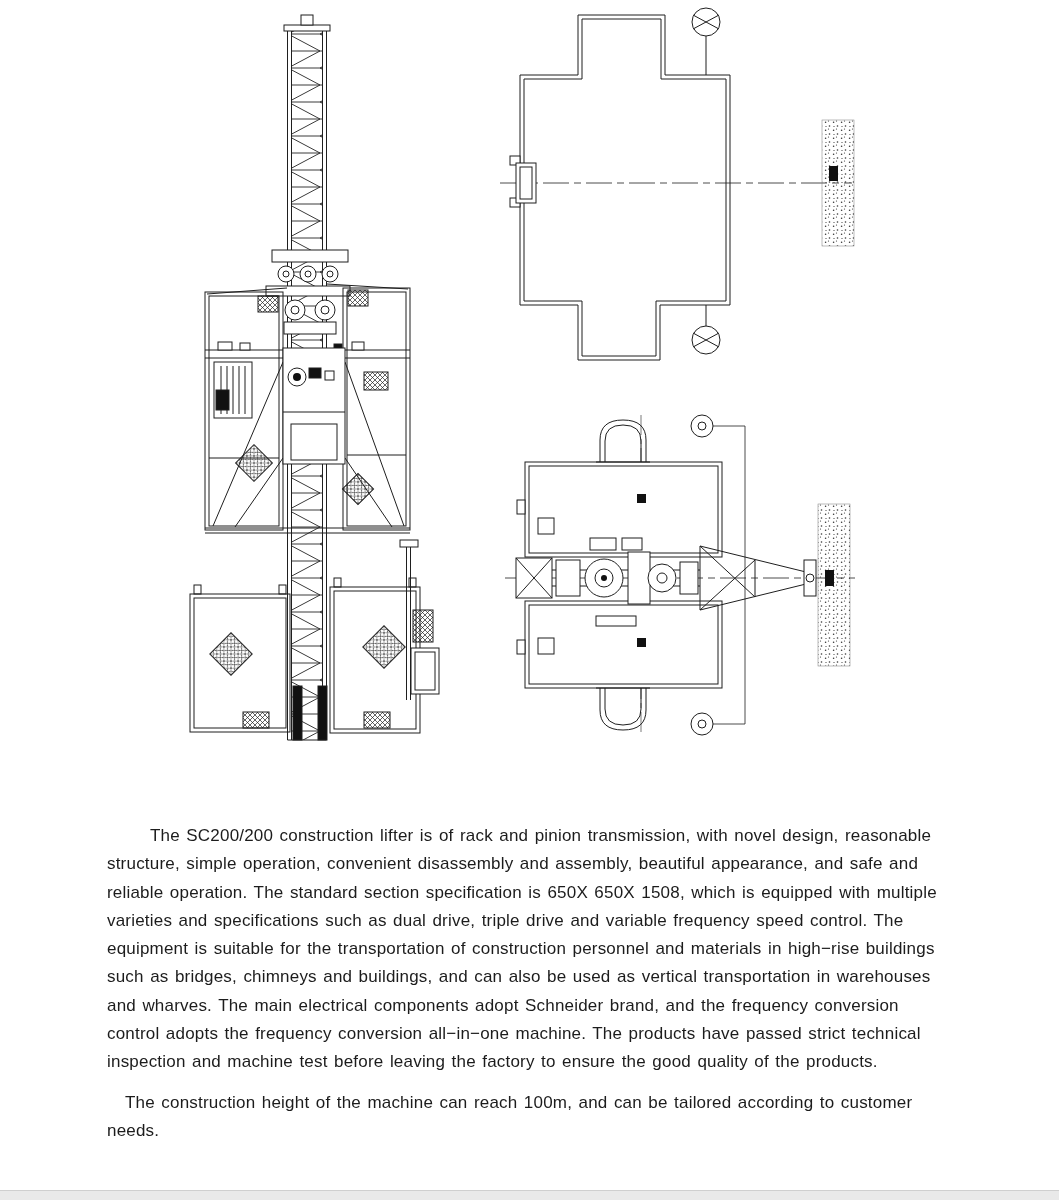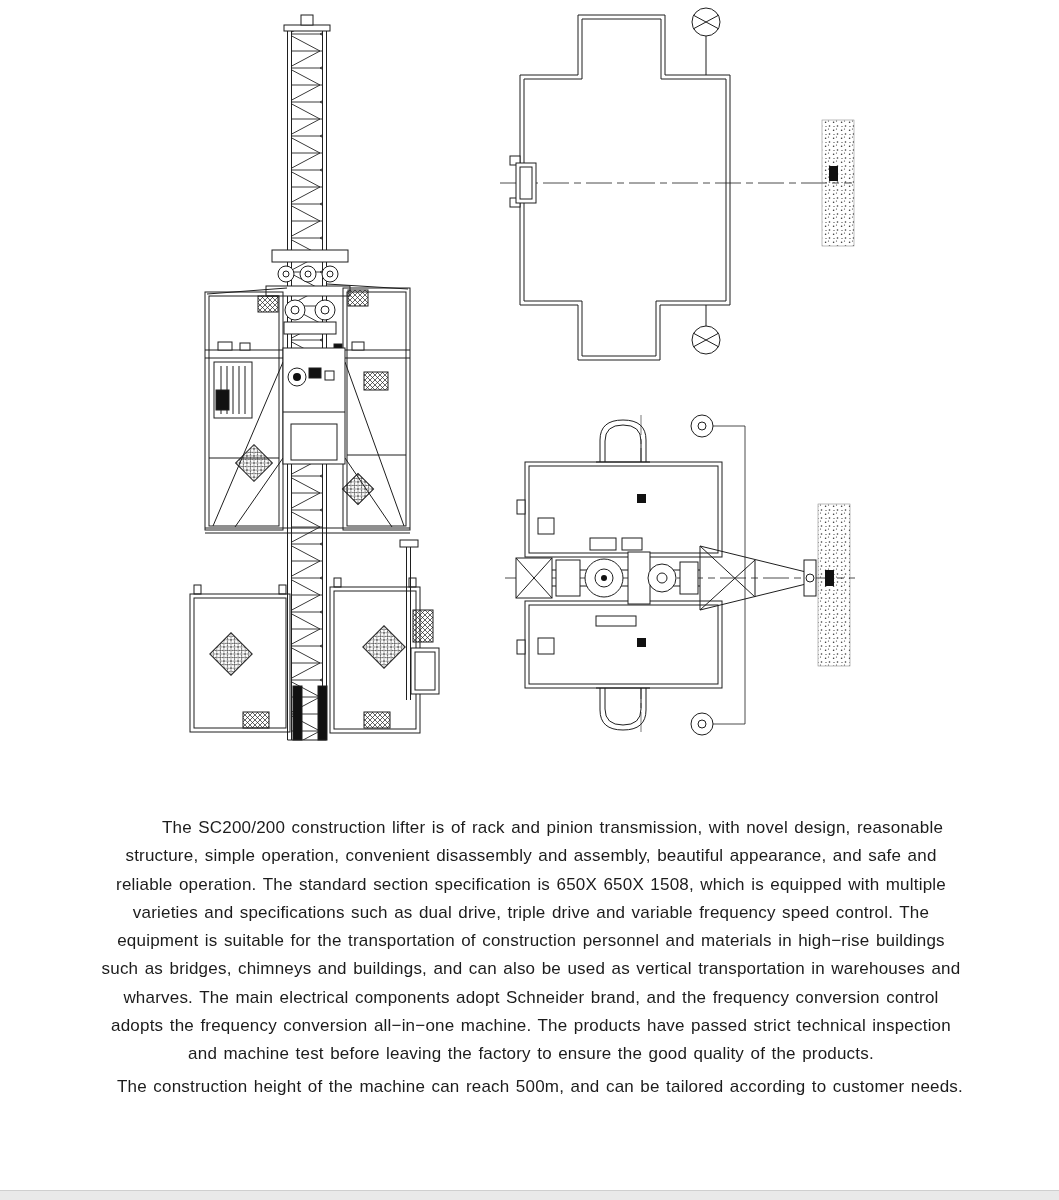--- a/index.html
+++ b/index.html
@@ -17,21 +17,21 @@
     position:absolute;
     left:95px;
     top:810px;
     width:872px;
     font-size:17px;
     line-height:28.3px;
     letter-spacing:.2px;
     word-spacing:1.5px;
     color:#1c1c1c;
   }
-  .description p{margin:4px;text-align:center;}
+  .description p{margin:12px;}
   .para1{text-indent:43px;}
   .para2{text-indent:18px;}
   .page-bottom-edge{
     position:absolute;left:0;bottom:0;width:100%;height:9px;
     background:#e9e9e9;border-top:1px solid #cfcfcf;
   }
 </style>
 </head>
 <body>
 
@@ -284,17 +284,17 @@
             <rect x="818" y="504" width="32" height="162" fill="url(#stip)" stroke="#777" stroke-width="0.5"></rect>
             <rect x="825" y="570" width="9" height="16" fill="#111" stroke="none"></rect>
           </g>
         </g>
       </g>
     </svg>
   </div>
 
   <div class="description">
     <p class="para1">The SC200/200 construction lifter is of rack and pinion transmission, with novel design, reasonable structure, simple operation, convenient disassembly and assembly, beautiful appearance, and safe and reliable operation. The standard section specification is 650X 650X 1508, which is equipped with multiple varieties and specifications such as dual drive, triple drive and variable frequency speed control. The equipment is suitable for the transportation of construction personnel and materials in high−rise buildings such as bridges, chimneys and buildings, and can also be used as vertical transportation in warehouses and wharves. The main electrical components adopt Schneider brand, and the frequency conversion control adopts the frequency conversion all−in−one machine. The products have passed strict technical inspection and machine test before leaving the factory to ensure the good quality of the products.</p>
-    <p class="para2">The construction height of the machine can reach 500m, and can be tailored according to customer needs.</p>
+    <p class="para2">The construction height of the machine can reach 100m, and can be tailored according to customer needs.</p>
   </div>
 
   <div class="page-bottom-edge"></div>
 </div>
 
 </body></html>

